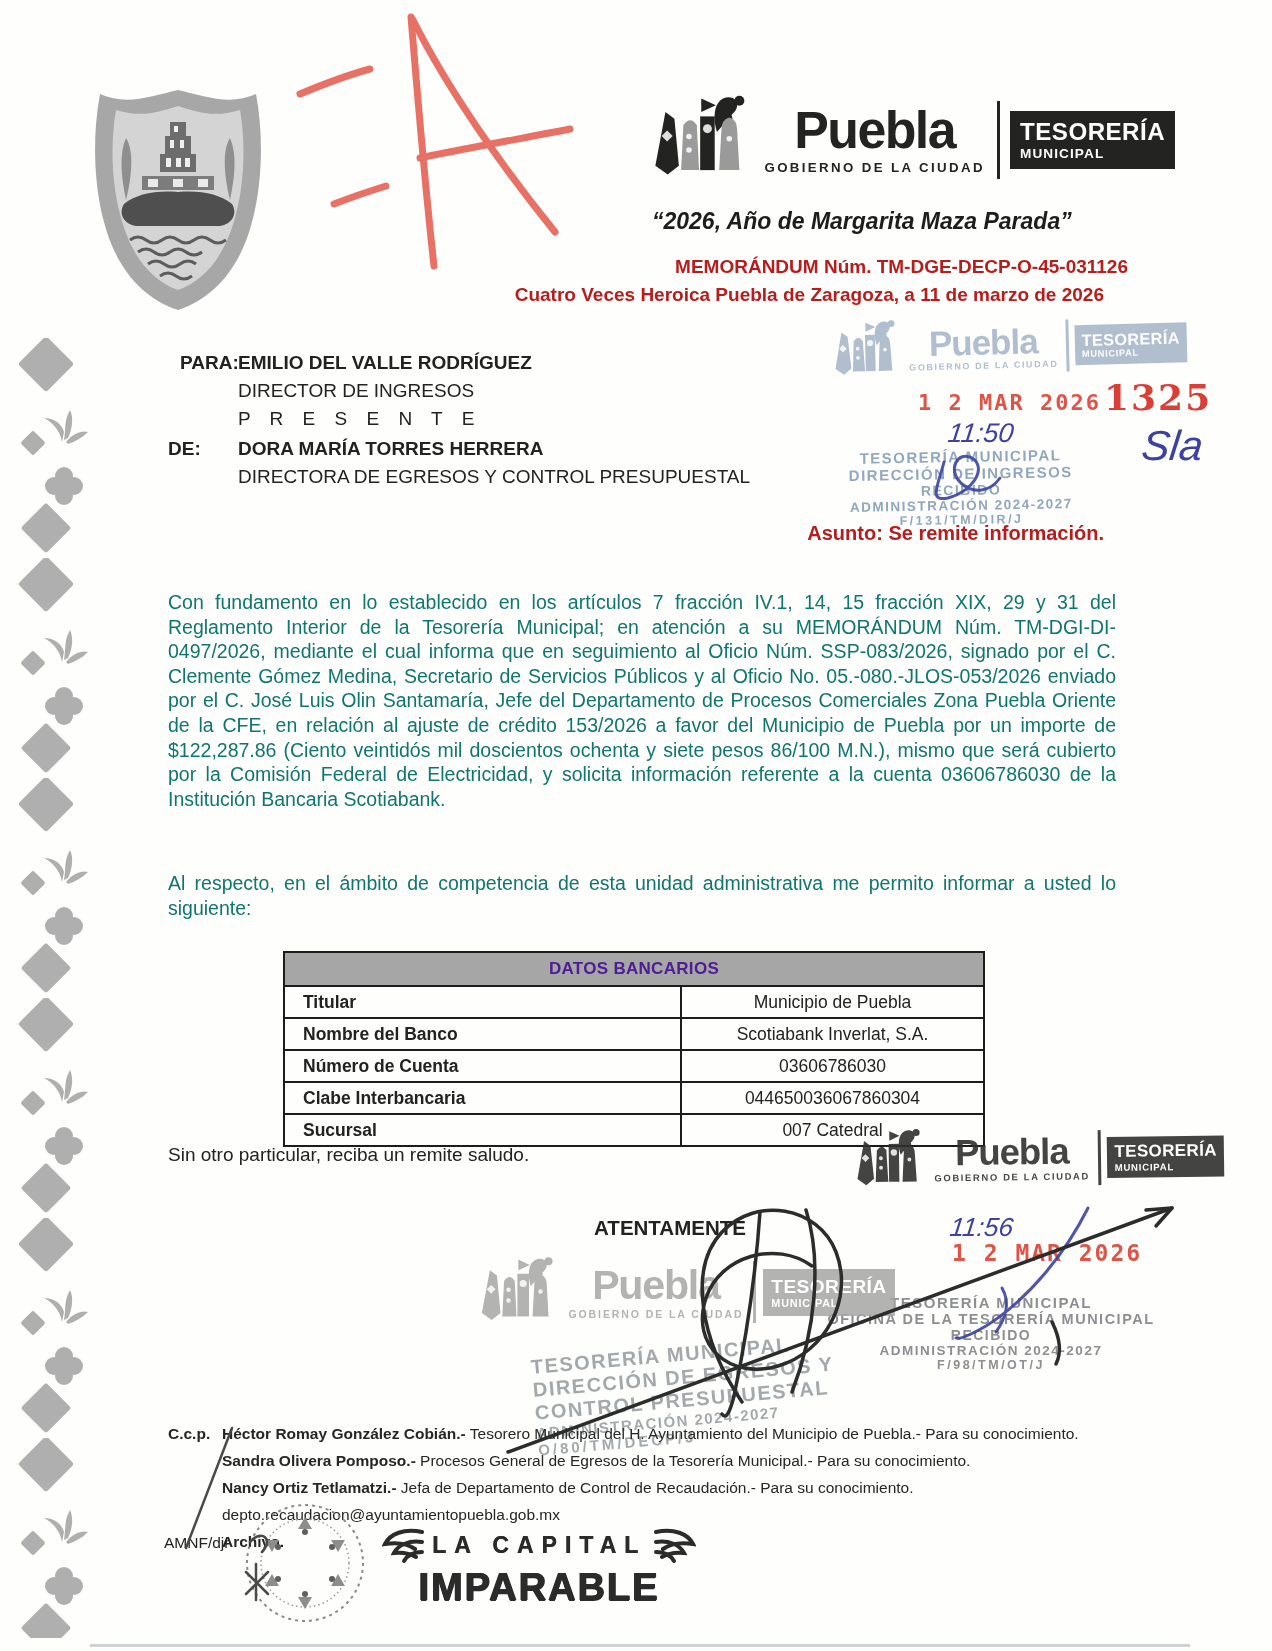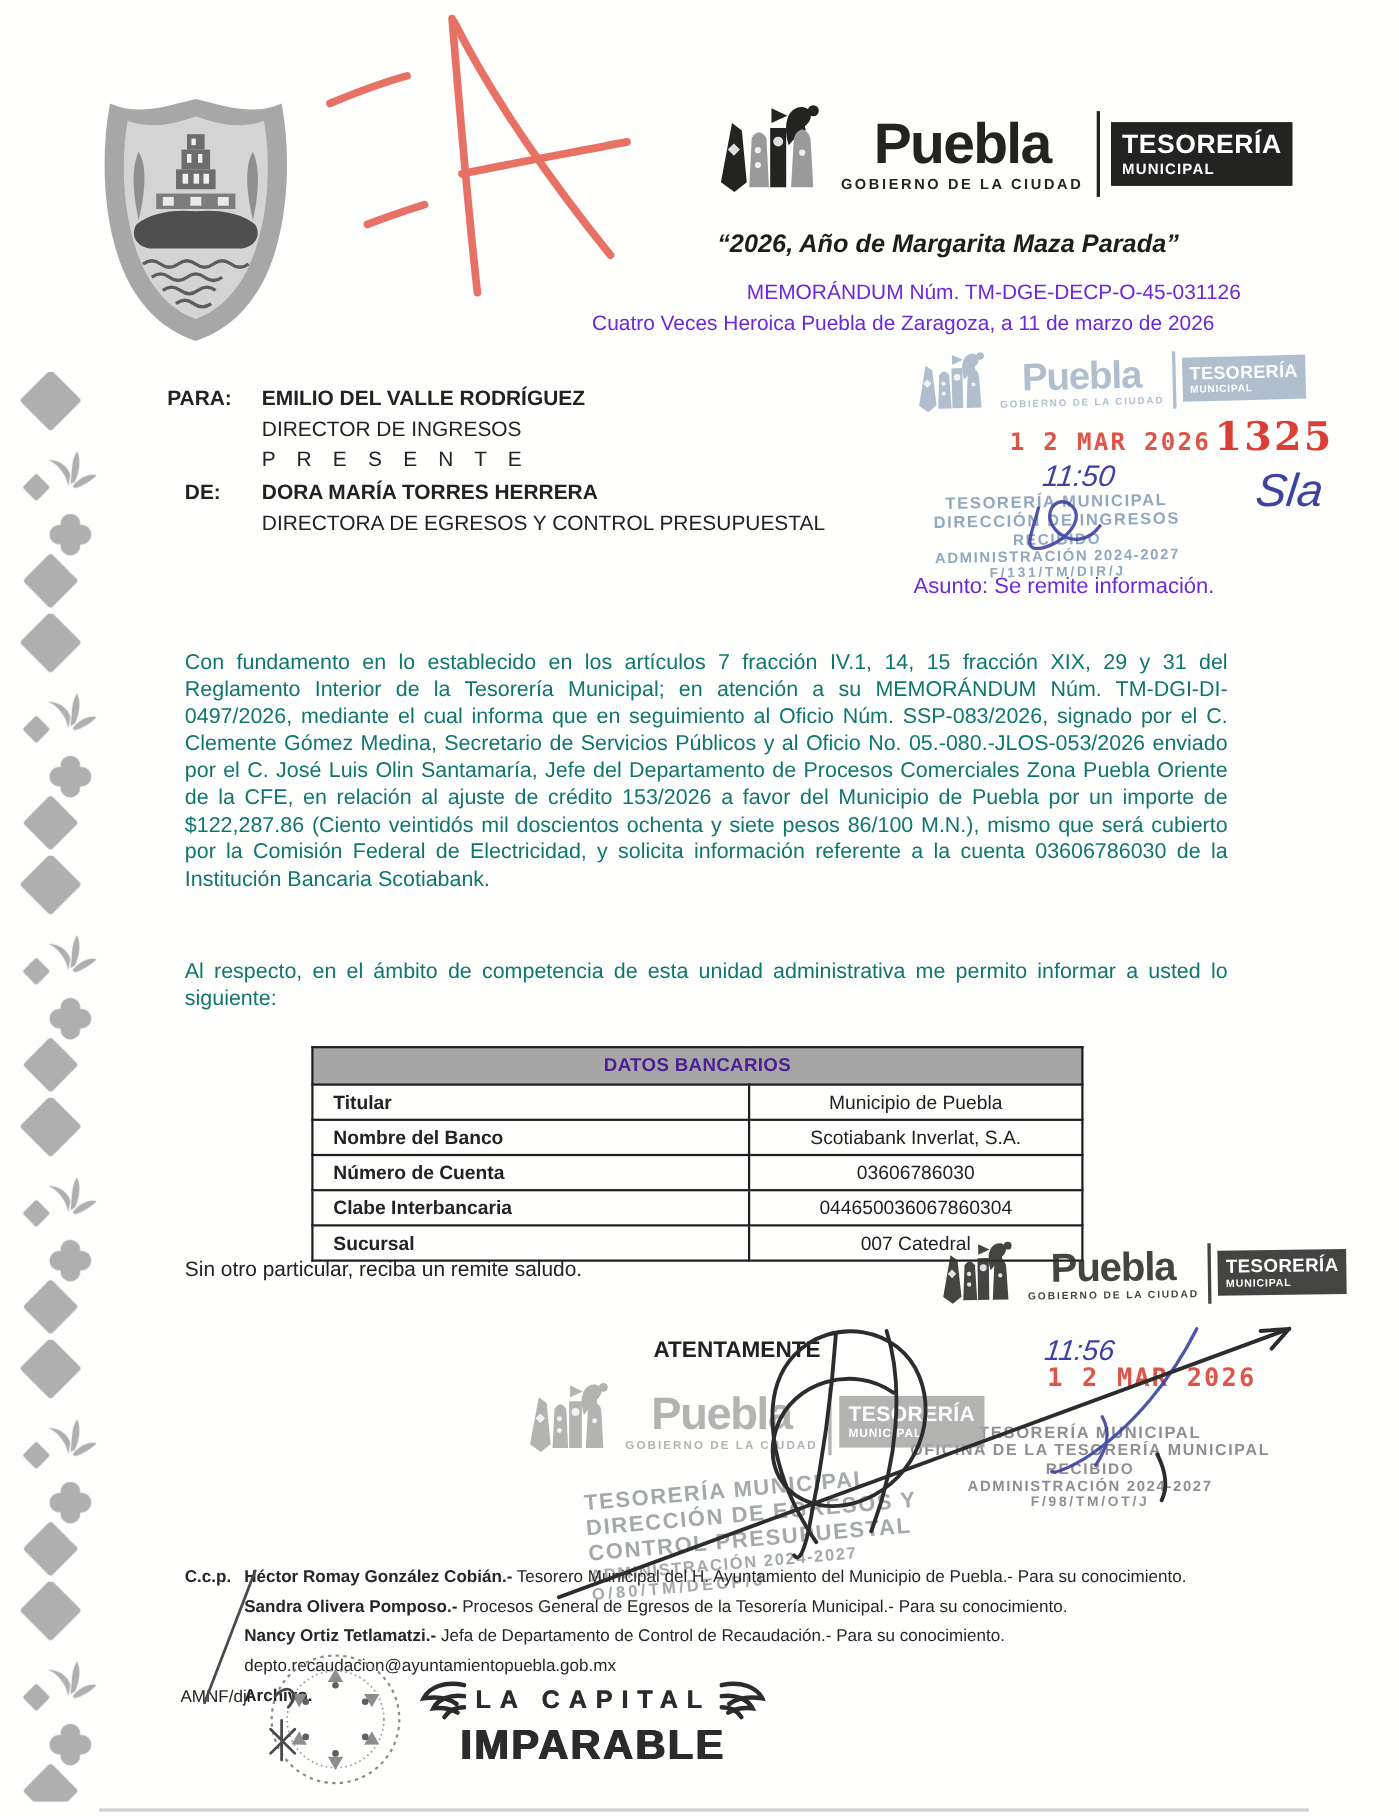--- a/index.html
+++ b/index.html
@@ -20,21 +20,21 @@
   .plogo .plg-badge{background:currentColor; padding:.55em .6em .5em .6em; display:flex; flex-direction:column; gap:.18em;}
   .plogo .plg-badge .plg-badge-top{color:#fff; font-weight:bold; font-size:1.42em; letter-spacing:.02em; white-space:nowrap;}
   .plogo .plg-badge .plg-badge-bot{color:#fff; font-weight:bold; font-size:.8em; letter-spacing:.08em;}
   
   .logo-header{color:#232321; font-size:17px;}
   .logo-blue{color:#7d95b0; font-size:11.5px; opacity:.6; transform:rotate(-1.5deg); --mid:currentColor;}
   .logo-dark-stamp{color:#30302e; font-size:12px; opacity:.9; transform:rotate(-0.8deg); --mid:currentColor;}
   .logo-faded{color:#a6a6a6; font-size:13.5px; opacity:.85; --mid:currentColor;}
   
   .slogan{font-size:23px; font-weight:bold; font-style:italic; color:#1d1d1b; white-space:nowrap;}
-  .memoline{font-size:19px; font-weight:normal; color:#6d28d9; white-space:nowrap;}
+  .memoline{font-size:19px; font-weight:bold; color:#b91c1c; white-space:nowrap;}
   
   .lbl{font-weight:bold; font-size:19px;}
   .rec{font-size:19px; color:#222;}
   .rec b{font-weight:bold;}
   .spaced{letter-spacing:7px;}
   
   .bodytxt{font-size:19.5px; line-height:24.6px; text-align:justify; color:#0f766e; width:948px;}
   
   .banktable{border-collapse:collapse; width:702px; font-size:17.5px;}
   .banktable th{
@@ -205,21 +205,21 @@
         <span class="plg-name">Puebla</span>
         <span class="plg-sub">GOBIERNO DE LA CIUDAD</span>
       </span>
       <span class="plg-bar"></span>
       <span class="plg-badge">
         <span class="plg-badge-top">TESORERÍA</span>
         <span class="plg-badge-bot">MUNICIPAL</span>
       </span>
     </div>
 
-  <div class="abs lbl" style="left:152px; top:352px;">PARA:</div>
+  <div class="abs lbl" style="left:180px; top:352px;">PARA:</div>
   <div class="abs rec" style="left:238px; top:352px;"><b>EMILIO DEL VALLE RODRÍGUEZ</b></div>
   <div class="abs rec" style="left:238px; top:380px;">DIRECTOR DE INGRESOS</div>
   <div class="abs rec spaced" style="left:238px; top:408px;">P R E S E N T E</div>
 
   <div class="abs lbl" style="left:168px; top:438px;">DE:</div>
   <div class="abs rec" style="left:238px; top:438px;"><b>DORA MARÍA TORRES HERRERA</b></div>
   <div class="abs rec" style="left:238px; top:466px;">DIRECTORA DE EGRESOS Y CONTROL PRESUPUESTAL</div>
 
   <div class="abs stamp-red" style="left:918px; top:390px; font-size:22px;">1 2 MAR 2026</div>
   <div class="abs stamp-folio" style="left:1104px; top:376px; font-size:36px;">1325</div>

